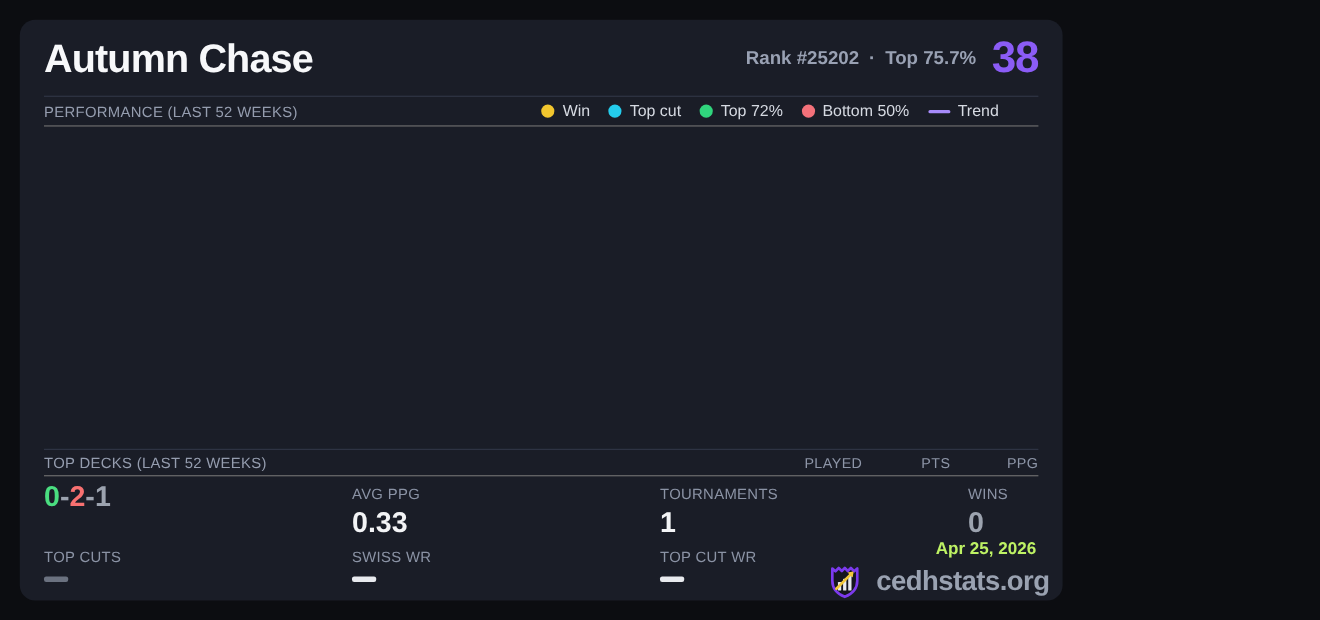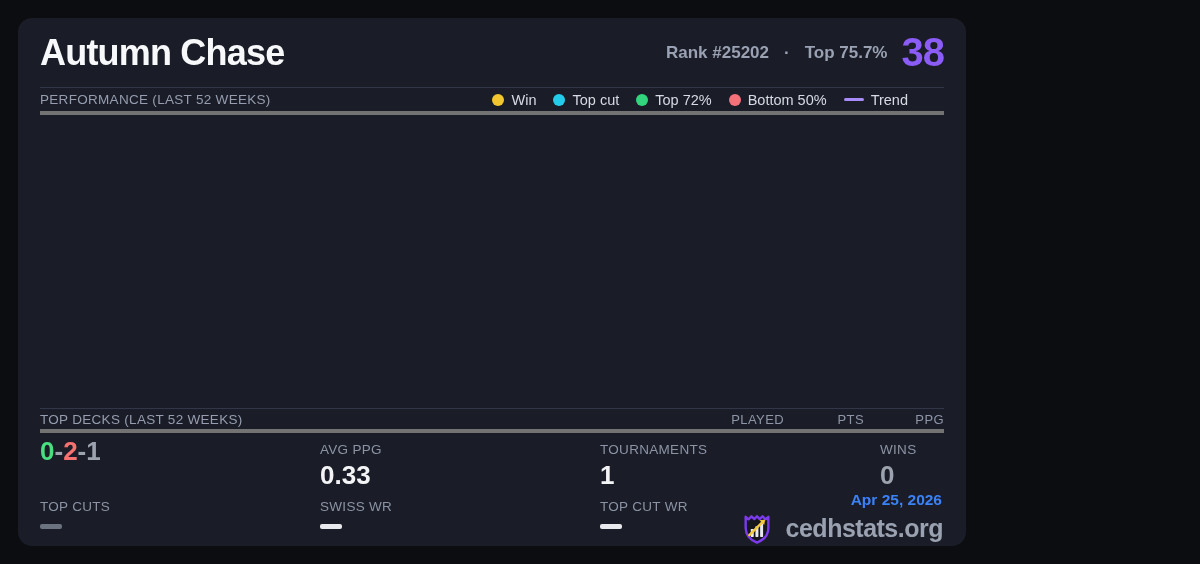--- a/index.html
+++ b/index.html
@@ -31,34 +31,34 @@
     color: #f7f8fa;
     letter-spacing: -0.8px;
   }
   .rank-wrap { display: flex; align-items: center; gap: 14px; }
   .rank-text {
     color: #99a1b3;
     font-size: 17px;
     font-weight: 600;
     display: flex;
     align-items: center;
-    gap: 15px;
+    gap: 9px;
   }
   .score {
     font-size: 40px;
     font-weight: 700;
     letter-spacing: -1px;
   }
   
   .band {
     display: flex;
     justify-content: space-between;
     align-items: center;
     border-top: 1px solid #313748;
-    border-bottom: 4px solid #737373;
+    border-bottom: 1px solid #737373;
   }
   .band-perf { height: 28px; }
   .band-decks { height: 25px; gap: 37px; }
   .band-title {
     color: #959daf;
     font-size: 13.5px;
     letter-spacing: 0.3px;
   }
   .legend {
     display: flex;
@@ -108,27 +108,27 @@
     width: 22px; height: 4.5px;
     border-radius: 2px;
     margin-top: 10px;
   }
   .dash.gray { background: #6b7280; }
   .dash.white { background: #e8eaee; }
   
   .date {
     position: absolute;
     right: 24px; top: 473px;
-    color: #3b82f6;
+    color: #bef264;
     font-size: 15.5px;
     font-weight: 700;
   }
   .brand {
     position: absolute;
-    right: 23px; top: 492px;
+    right: 12px; top: 492px;
     display: flex;
     align-items: center;
     gap: 12px;
   }
   .brand-text {
     color: #9aa2b1;
     font-size: 25px;
     font-weight: 700;
     letter-spacing: -0.5px;
   }

